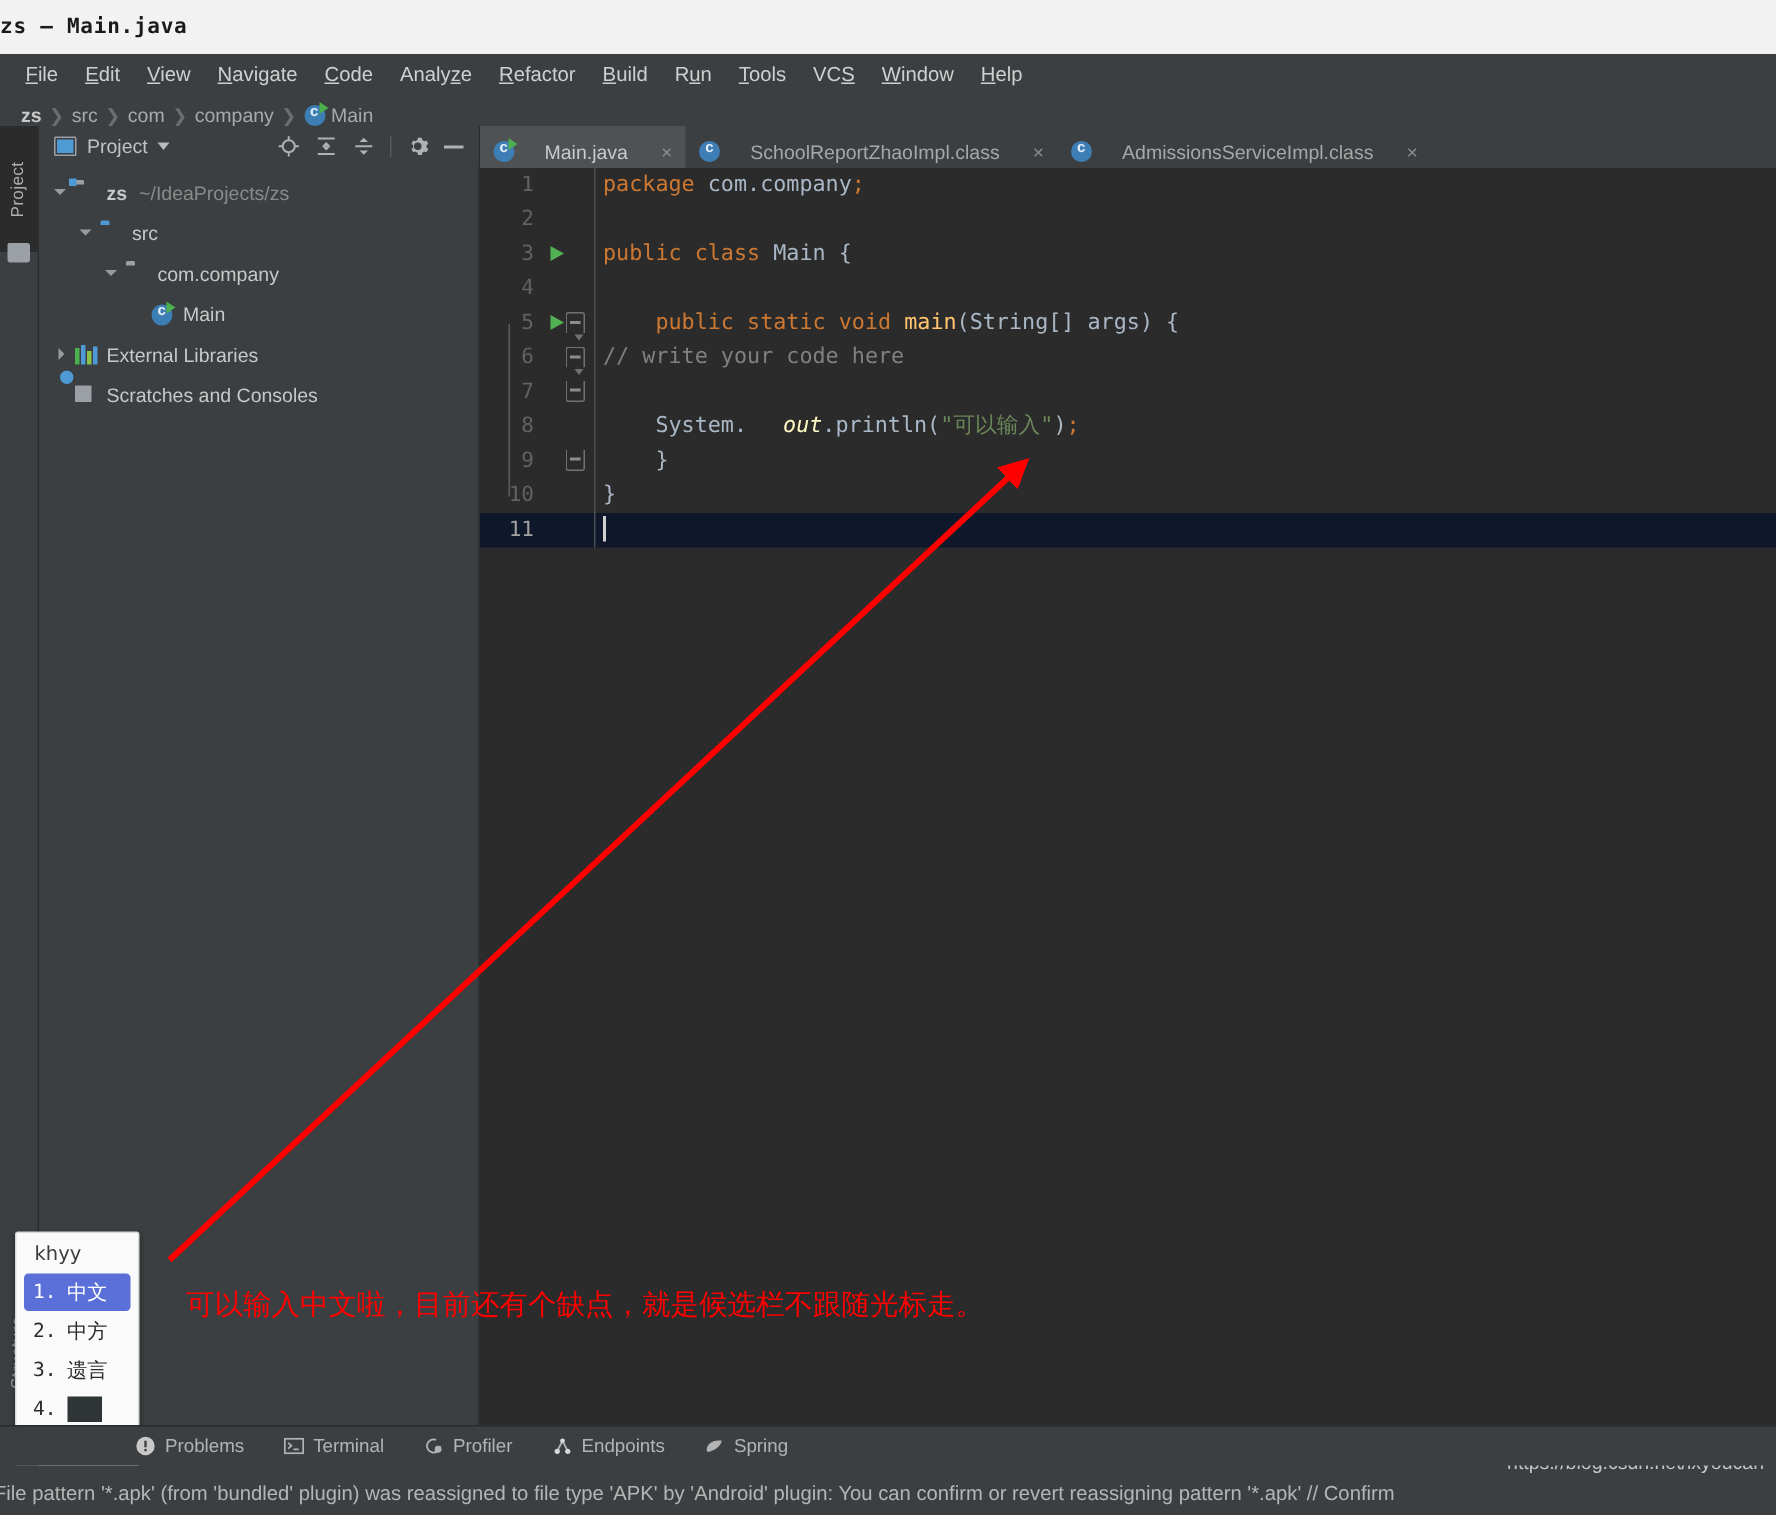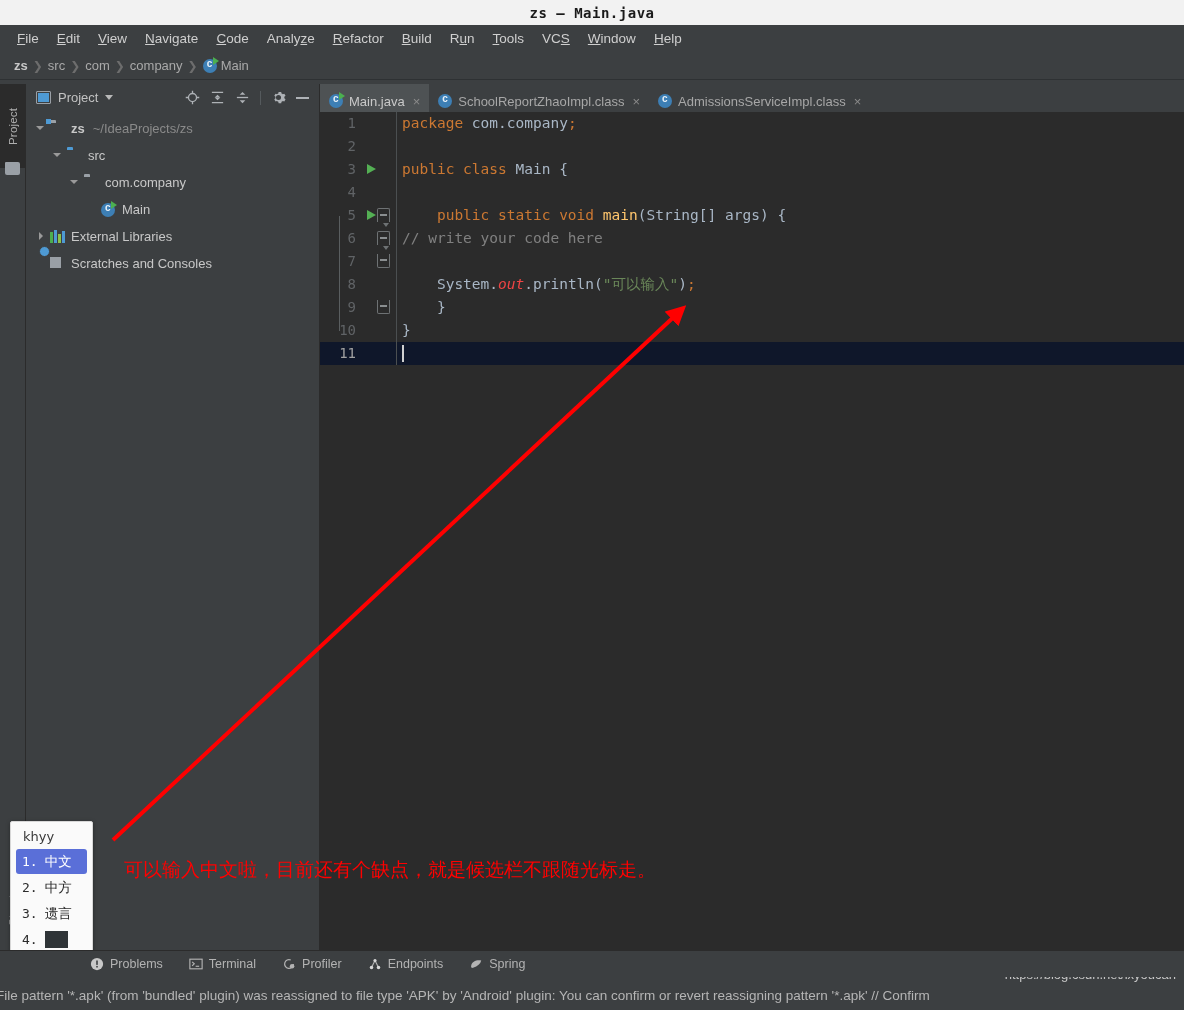--- a/index.html
+++ b/index.html
@@ -6,22 +6,22 @@
   body{
     width:1184px;height:1010px;overflow:hidden;position:relative;
     background:#3c3f41;
     font-family:"Liberation Sans","DejaVu Sans",sans-serif;
     font-size:13px;color:#bbbbbb;
     -webkit-font-smoothing:antialiased;
   }
 
   
   .titlebar{
-    height:25px;background:#f2f2f2;color:#1a1a1a;
-    display:flex;align-items:center;justify-content:center;
+    height:36px;background:#f2f2f2;color:#1a1a1a;
+    display:flex;align-items:center;
     font-family:"DejaVu Sans Mono","Liberation Mono",monospace;
     font-size:14px;font-weight:bold;letter-spacing:.5px;
   }
 
   
   .menubar{
     height:26px;background:#3c3f41;display:flex;align-items:center;
     padding-left:8px;gap:0px;border-bottom:1px solid #3c3f41;
   }
   .menu-item{
@@ -138,21 +138,21 @@
   .scr-ic .pg{position:absolute;left:0;top:0;width:11px;height:11px;background:#9aa0a6;}
   .scr-ic .clk{position:absolute;right:0;bottom:0;width:9px;height:9px;border-radius:50%;background:#4e9ad4;border:1.5px solid #3c3f41;}
   .tlabel{color:#c8c8c8;}
   .tlabel.bold{font-weight:bold;}
   .tpath{color:#8a8a8a;margin-left:8px;}
 
   
   .editor-col{flex:1;display:flex;flex-direction:column;min-width:0;background:#2b2b2b;}
   .tabbar{height:28px;background:#3c3f41;display:flex;align-items:stretch;}
   .etab{
-    display:flex;align-items:center;gap:6px;padding:17px 9px;position:relative;
+    display:flex;align-items:center;gap:20px;padding:17px 9px;position:relative;
     font-size:13px;color:#a7a7a7;white-space:nowrap;cursor:default;
   }
   .etab.active{background:#4e5254;color:#c9c9c9;}
   .etab.active::after{
     content:"";position:absolute;left:0;right:0;bottom:0;height:2px;background:#4e7fb5;
   }
   .etab .x{color:#8b8b8b;font-size:13px;margin-left:2px;}
 
   .editor{flex:1;position:relative;background:#2b2b2b;overflow:hidden;}
   .code-area{
@@ -195,21 +195,21 @@
   .vbar{
     position:absolute;left:76px;top:0;bottom:0;width:1px;background:#4b4f51;
   }
   .ctext{
     white-space:pre;padding-left:6px;color:#a9b7c6;
   }
   .kw{color:#cc7832;}
   .mth{color:#ffc66d;}
   .cmt{color:#808080;}
   .str{color:#6a8759;}
-  .fld{color:#ef4444;font-style:italic;}
+  .fld{color:#fef9c3;font-style:italic;margin-left:24px;}
   .pct{color:#a9b7c6;}
   .semi{color:#cc7832;}
   .caret{
     display:inline-block;width:2px;height:17px;background:#d0d0d0;vertical-align:middle;
     position:relative;top:-1px;
   }
   .editor-bottom-line{
     position:absolute;left:0;right:0;bottom:0;height:1px;background:#4b4f51;
   }
 

